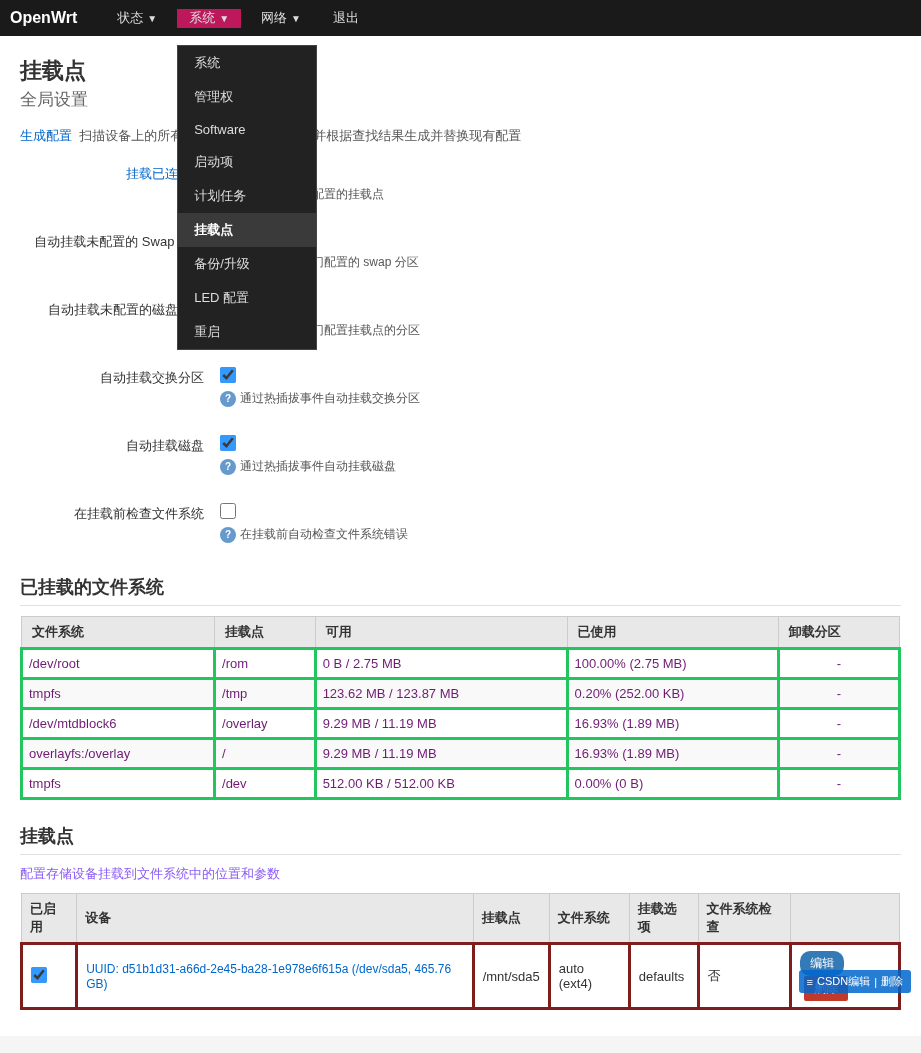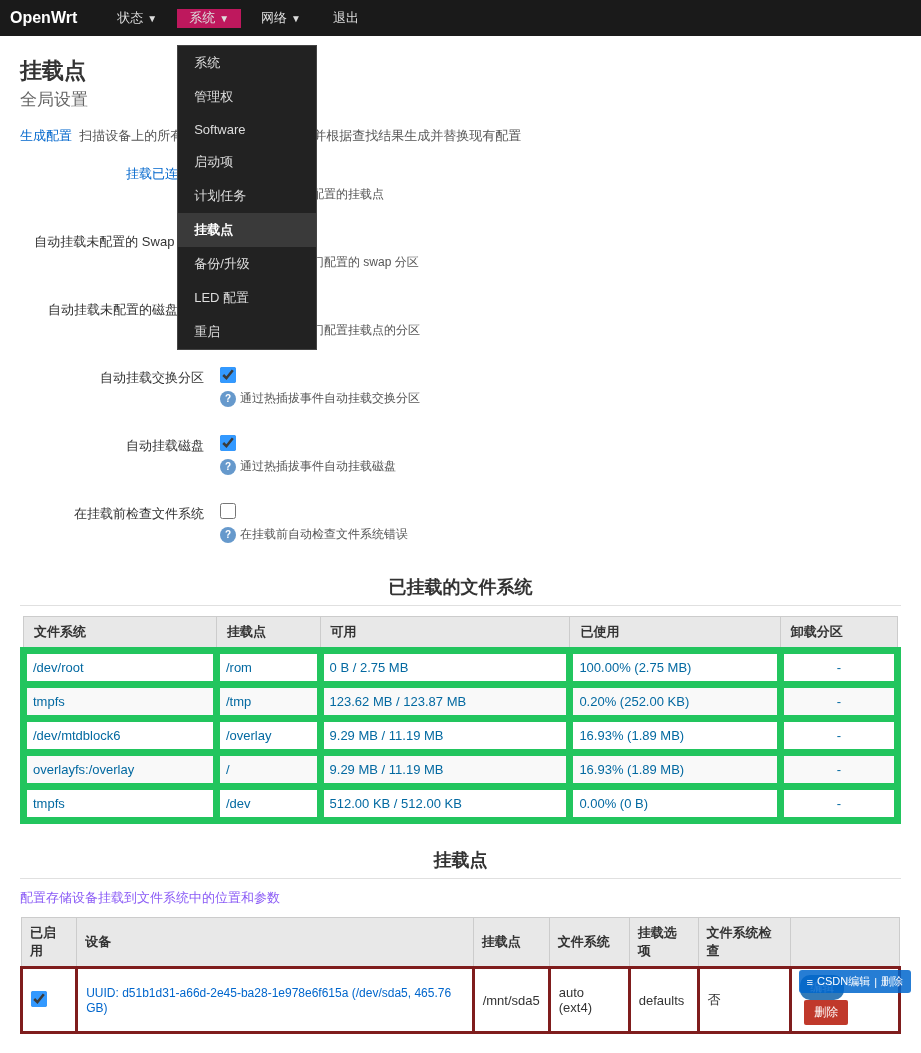--- a/index.html
+++ b/index.html
@@ -142,42 +142,41 @@
 
     
     .section-heading {
       font-size: 18px;
       font-weight: bold;
       color: #333;
       margin-top: 24px;
       margin-bottom: 10px;
       border-bottom: 1px solid #e0e0e0;
       padding-bottom: 6px;
-      text-align: center;
     }
 
     
     .data-table {
       width: 100%;
       border-collapse: collapse;
       font-size: 13px;
       margin-bottom: 24px;
     }
     .data-table th {
       background: #e8e8e8;
       border: 1px solid #ccc;
       padding: 6px 10px;
       text-align: left;
       font-weight: bold;
       color: #333;
     }
     .data-table td {
-      border: 7px solid #22c55e;
+      border: 3px solid #22c55e;
       padding: 6px 6px;
-      color: #0369a1;
+      color: #701a75;
       background: #fff;
     }
     .data-table tr:nth-child(even) td {
       background: #f9f9f9;
     }
     .text-orange { color: #cc6600; }
 
     
     .mount-desc {
       font-size: 13px;

